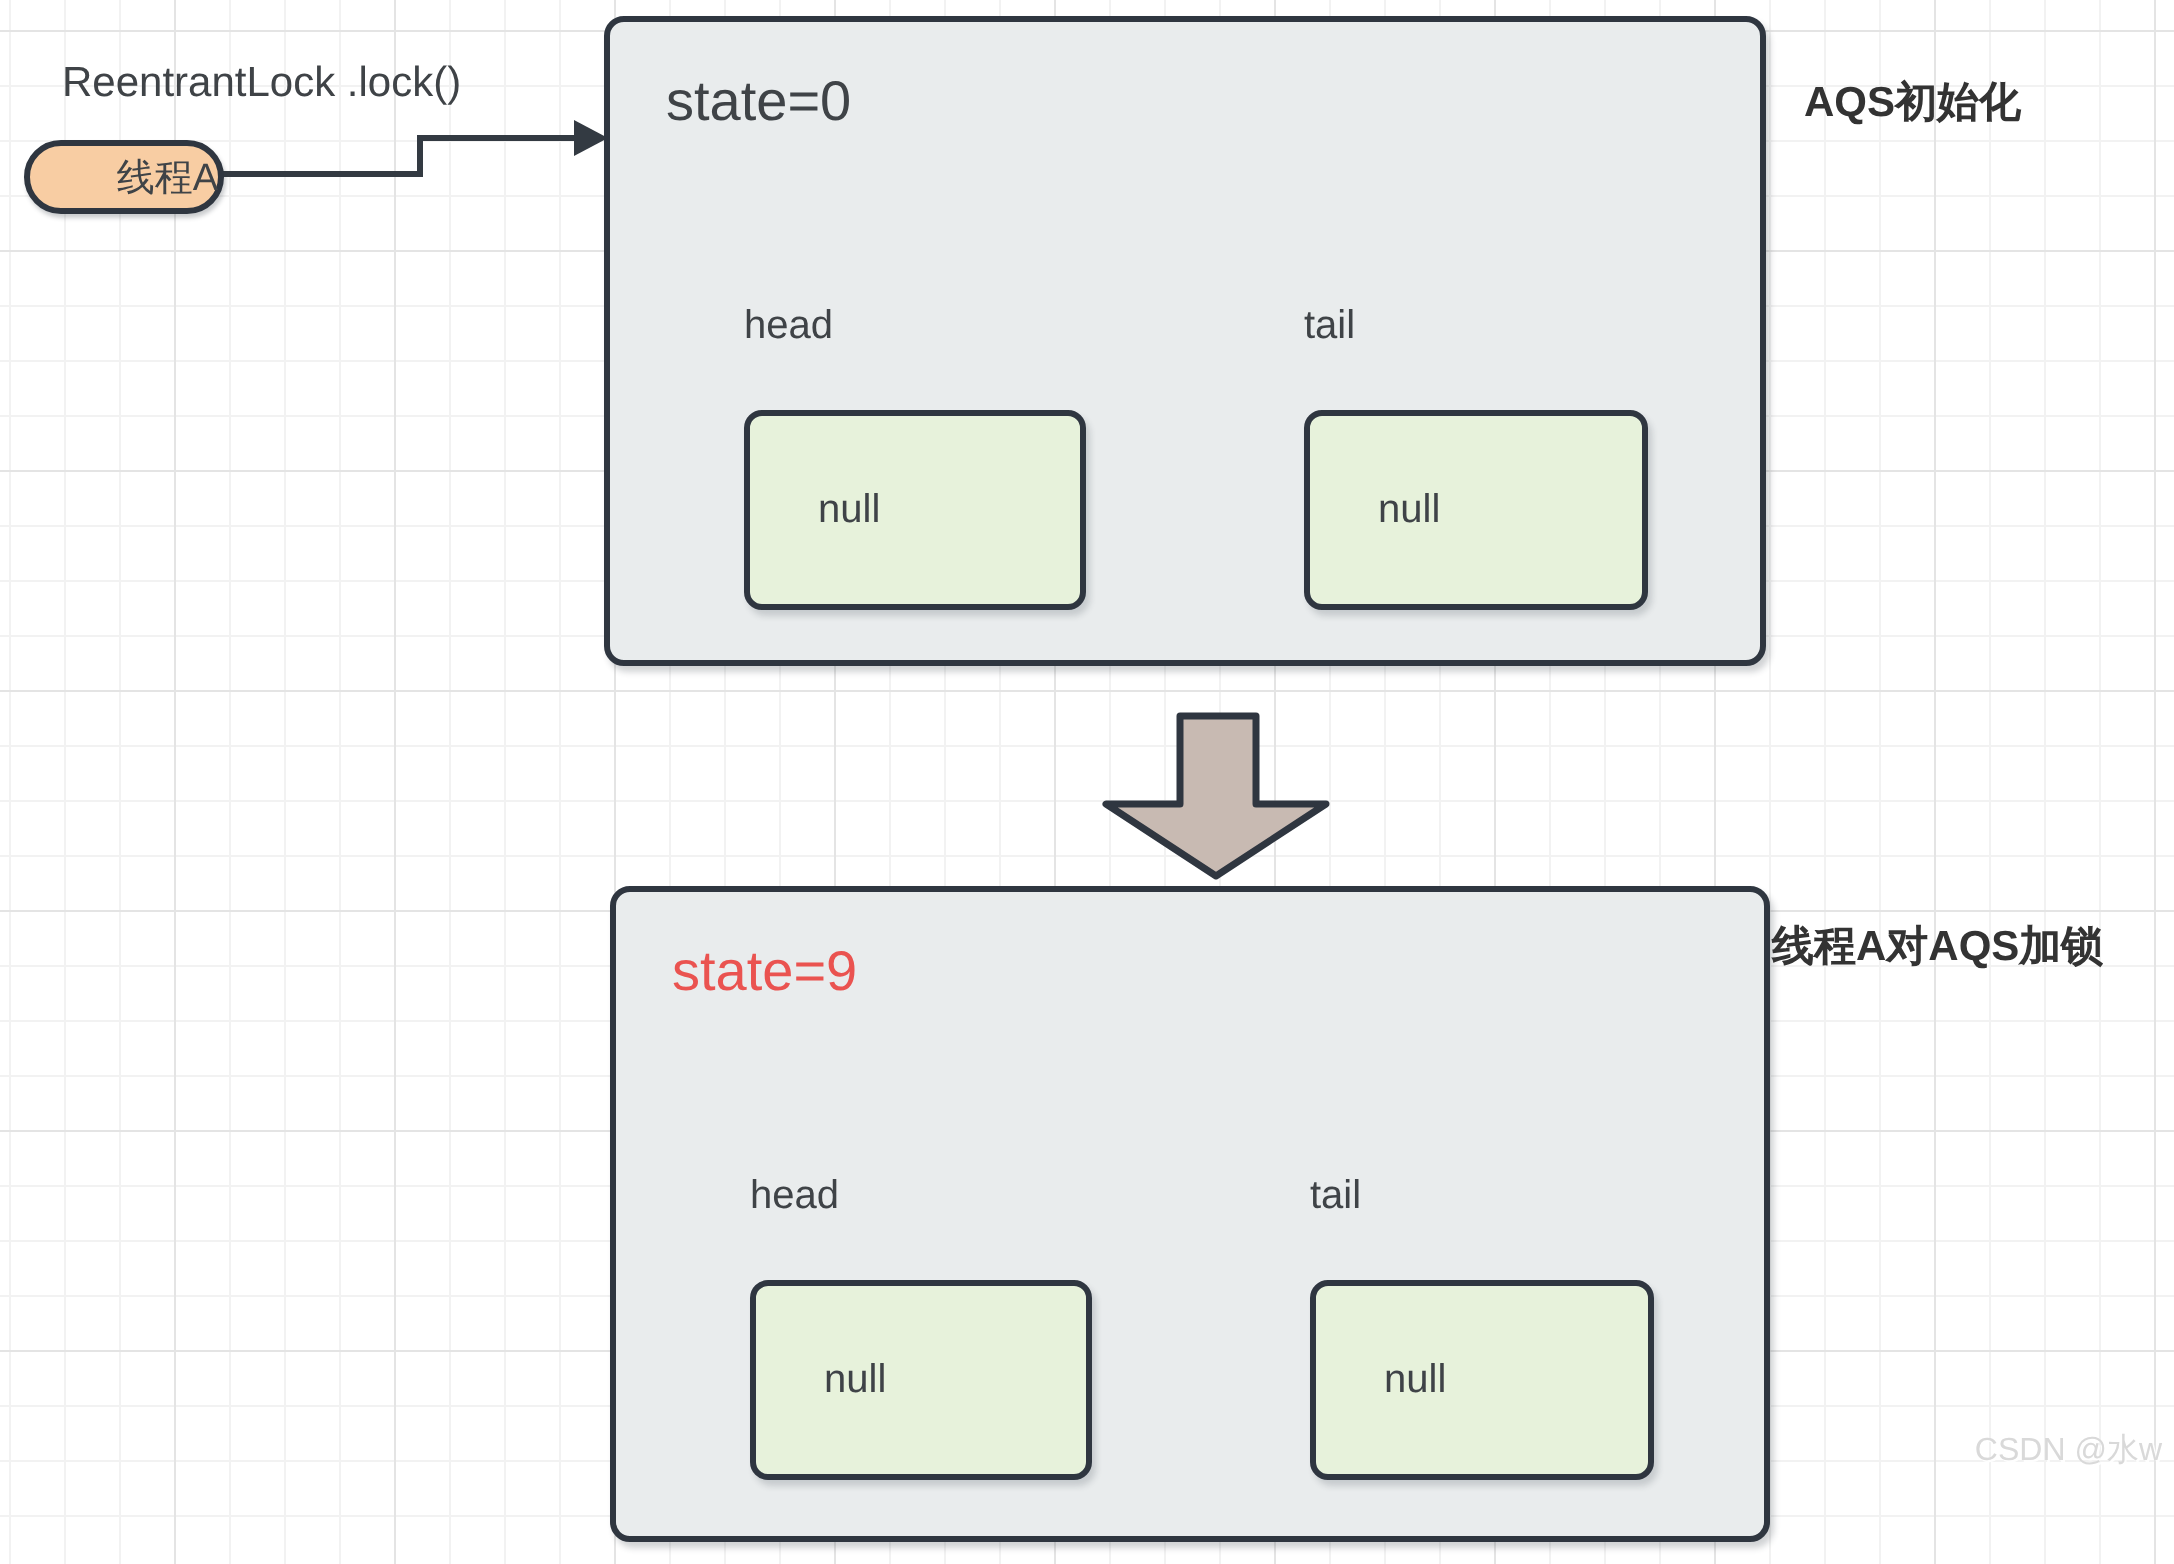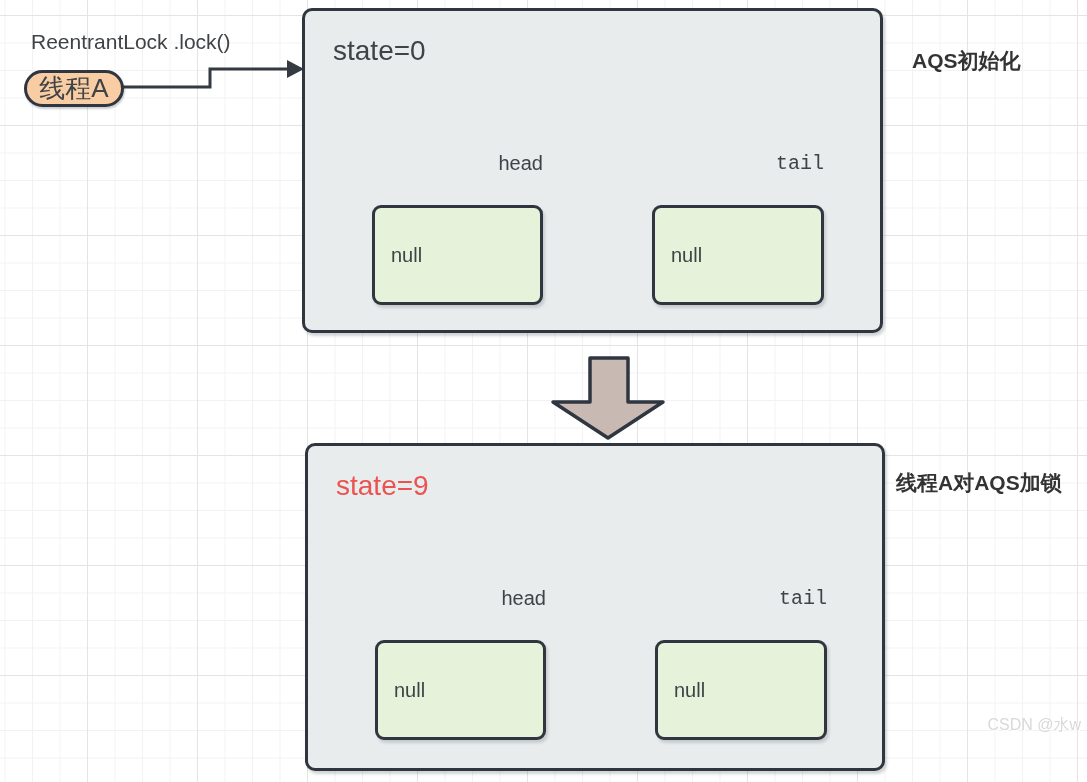--- a/index.html
+++ b/index.html
@@ -29,30 +29,30 @@
   }
   .method-label {
     position: absolute;
     left: 31px; top: 30px;
     font-size: 21px;
     color: var(--text_dark);
     white-space: nowrap;
   }
   .thread-pill {
     position: absolute;
-    left: 24px; top: 70px;
+    left: 12px; top: 70px;
     width: 100px; height: 37px;
     box-sizing: border-box;
     background: var(--thread_fill);
     border: 3px solid var(--box_border);
     border-radius: 19px;
     display: flex;
     align-items: center;
-    justify-content: center;
-    font-size: 26px;
+    justify-content: flex-end;
+    font-size: 19px;
     color: var(--text_dark);
     box-shadow: 1px 2px 2px rgba(47, 54, 64, 0.25);
   }
   .aqs-box {
     position: absolute;
     box-sizing: border-box;
     background: var(--box_fill);
     border: 3px solid var(--box_border);
     border-radius: 10px;
     box-shadow: 2px 3px 3px rgba(47, 54, 64, 0.22);
@@ -67,44 +67,44 @@
     white-space: nowrap;
   }
   .line-1 { top: 24px; }
   .line-2 { top: 68px; }
   .accent { color: var(--text_highlight); }
   .pointer-label {
     position: absolute;
     top: 141px;
     font-size: 20px;
     color: var(--text_dark);
-    text-align: right;
+    text-align: left;
   }
   .head-label { left: 67px;  width: 171px; }
-  .tail-label { left: 347px; width: 172px; font-family: Liberation Mono, monospace; }
+  .tail-label { left: 347px; width: 172px; }
   .node-box {
     position: absolute;
     top: 194px;
     height: 100px;
     box-sizing: border-box;
     background: var(--node_fill);
     border: 3px solid var(--node_border);
     border-radius: 9px;
     display: flex;
     align-items: center;
-    padding-left: 16px;
+    padding-left: 34px;
     font-size: 20px;
     color: var(--text_dark);
     box-shadow: 2px 3px 3px rgba(47, 54, 64, 0.18);
   }
   .head-box { left: 67px;  width: 171px; }
   .tail-box { left: 347px; width: 172px; }
   .box-title {
     position: absolute;
-    margin: 18px;
+    margin: 8px;
     font-size: 21px;
     font-weight: bold;
     color: var(--title_color);
     white-space: nowrap;
   }
   .title-top    { left: 894px; top: 29px; }
   .title-bottom { left: 878px; top: 451px; }
   .watermark {
     position: absolute;
     right: 6px; top: 715px;

